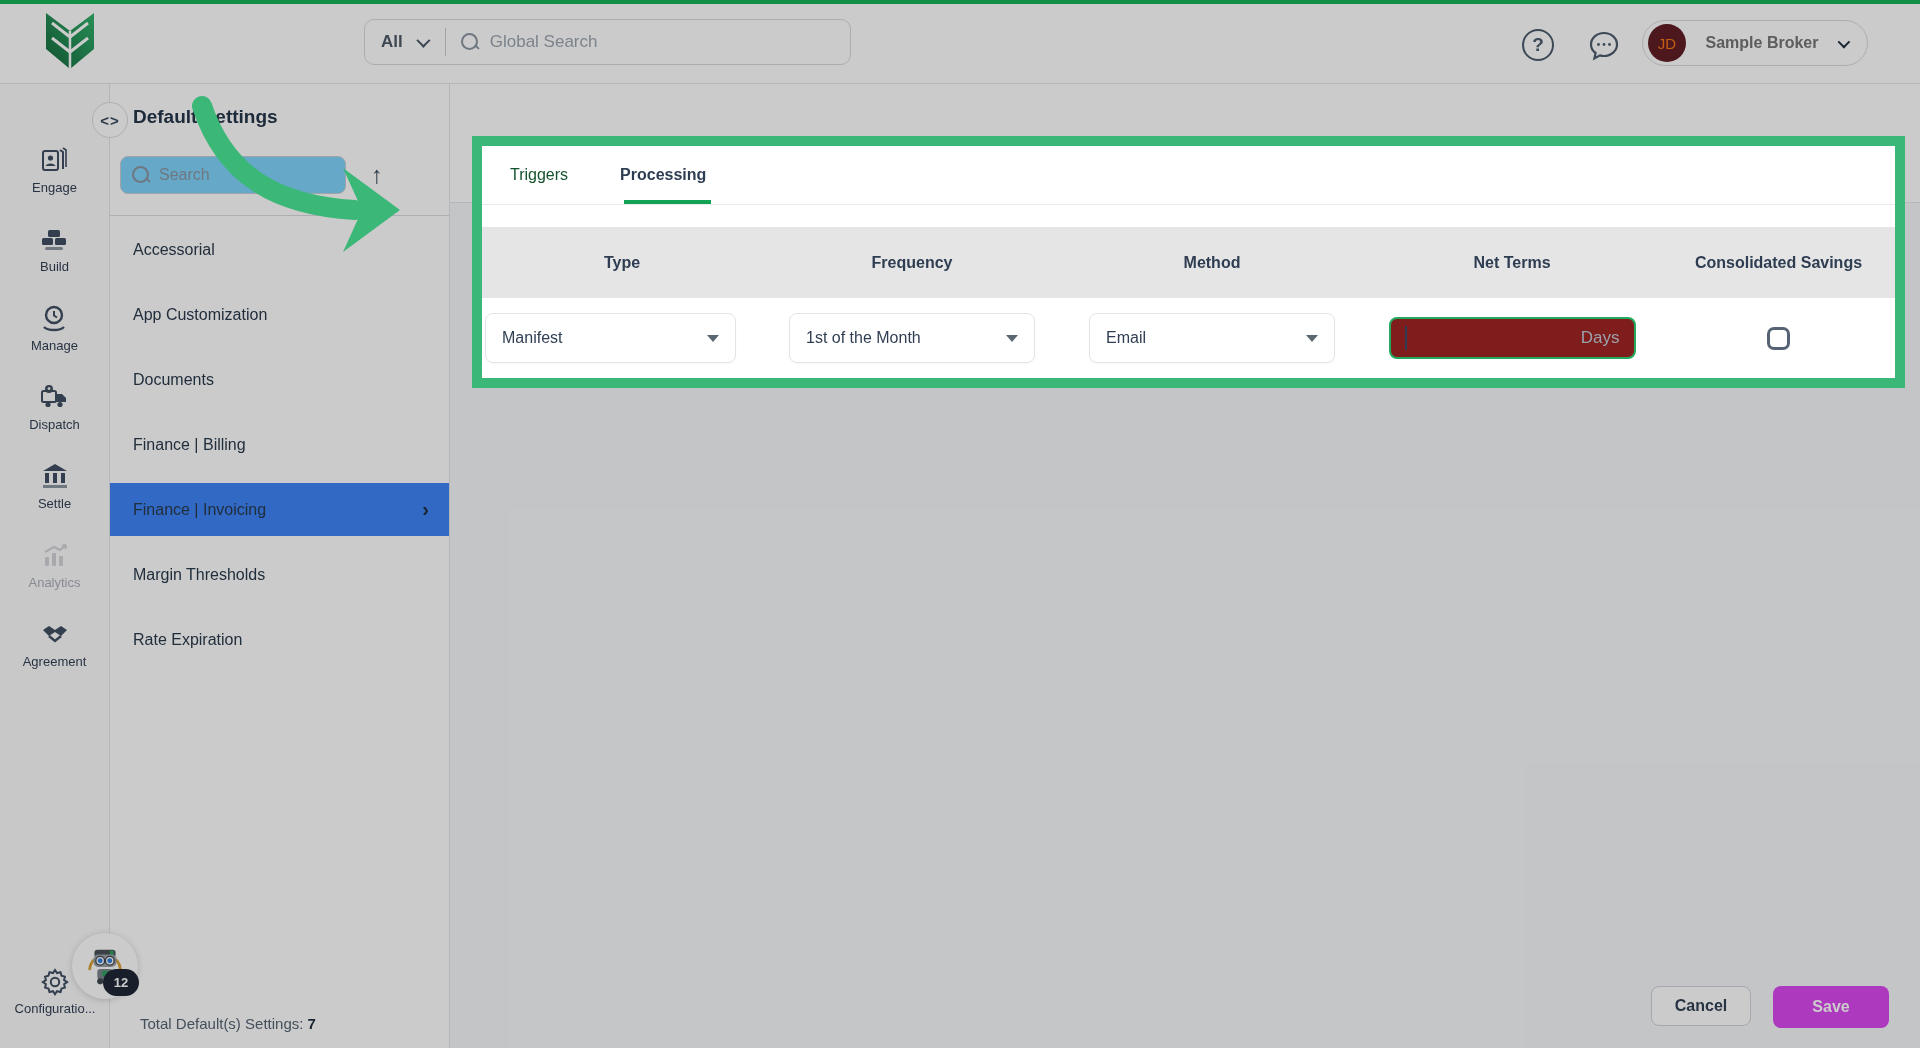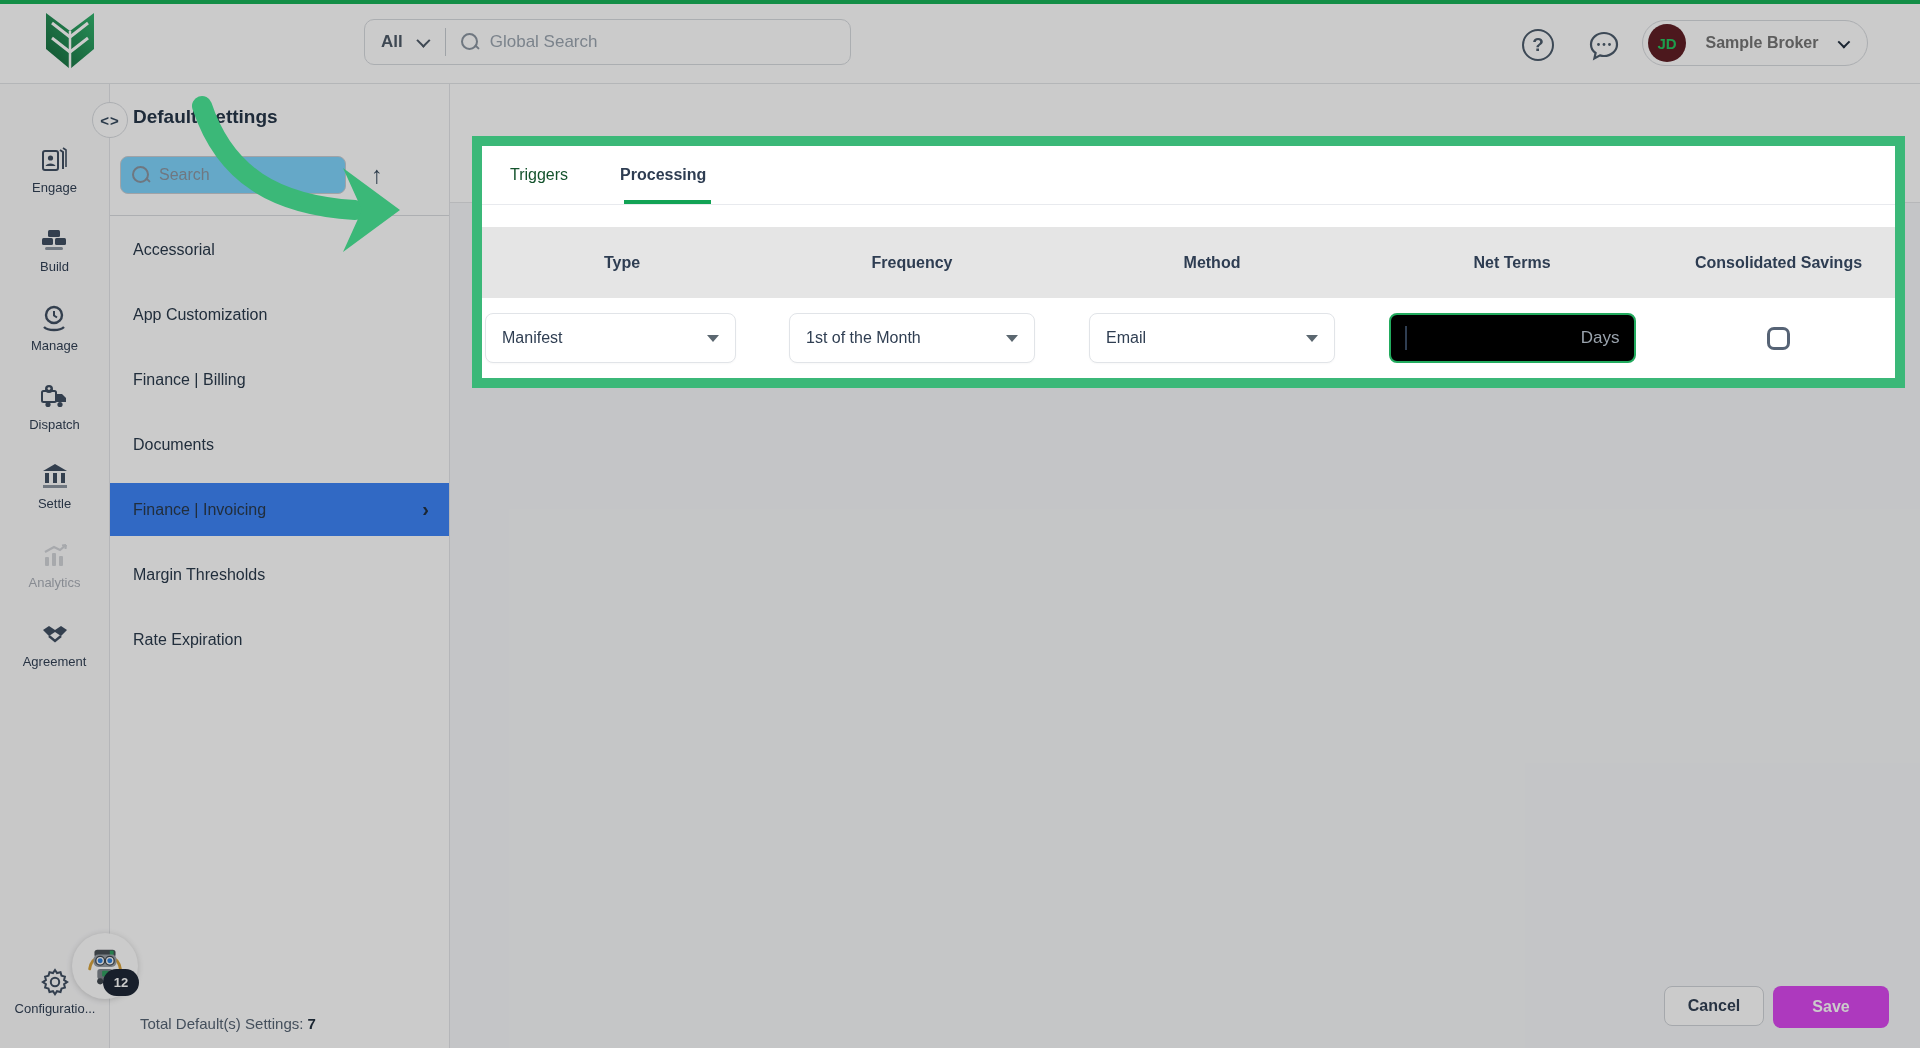--- a/index.html
+++ b/index.html
@@ -16,21 +16,21 @@
   .caret-down { width:10px; height:10px; border-right:2.5px solid #4c5866; border-bottom:2.5px solid #4c5866; transform:rotate(45deg) translateY(-2px); }
   .g-divider { width:1px; height:28px; background:#c7ccd2; margin:0 14px 0 18px; }
   .mag { width:20px; height:20px; position:relative; flex:none; }
   .mag::before { content:""; position:absolute; left:1px; top:1px; width:13px; height:13px; border:2px solid #8a94a0; border-radius:50%; }
   .mag::after { content:""; position:absolute; left:14px; top:14px; width:6px; height:2px; background:#8a94a0; transform:rotate(45deg); border-radius:2px; }
   .g-search input { border:none; outline:none; flex:1; margin-left:10px; font-size:17px; color:#4c5866; background:transparent; font-family:inherit; }
   .g-search input::placeholder { color:#9aa4af; }
   .help-icon { position:absolute; left:1522px; top:25px; width:32px; height:32px; border:2px solid #4a5a6a; border-radius:50%; display:flex; align-items:center; justify-content:center; font-size:19px; font-weight:bold; color:#4a5a6a; cursor:pointer; }
   .chat-icon { position:absolute; left:1587px; top:25px; width:34px; height:34px; cursor:pointer; }
   .profile-pill { position:absolute; left:1642px; top:16px; width:226px; height:46px; border:1px solid #d7dade; border-radius:23px; background:#fff; display:flex; align-items:center; padding:0 14px 0 5px; cursor:pointer; }
-  .avatar { width:38px; height:38px; border-radius:50%; background:#5d1b22; color:#22c55e; font-weight:bold; font-size:15px; display:flex; align-items:center; justify-content:center; flex:none; }
+  .avatar { width:38px; height:38px; border-radius:50%; background:#5d1b22; color:#f97316; font-weight:normal; font-size:15px; display:flex; align-items:center; justify-content:center; flex:none; }
   .profile-name { flex:1; text-align:center; font-size:16px; font-weight:bold; color:#737373; }
   .pill-caret { width:9px; height:9px; border-right:2.5px solid #1f2d3d; border-bottom:2.5px solid #1f2d3d; transform:rotate(45deg) translateY(-2px); margin-right:6px; }
 
   
   .sidebar { position:absolute; left:0; top:84px; width:110px; bottom:0; background:#fbfbfc; border-right:1px solid #e3e5e8; z-index:4; display:flex; flex-direction:column; align-items:center; padding-top:62px; }
   .side-item { display:flex; flex-direction:column; align-items:center; margin-bottom:30px; cursor:pointer; }
   .side-item svg { width:28px; height:28px; }
   .side-label { margin-top:6px; font-size:13px; color:#2f3e52; }
   .side-item.disabled .side-label { color:#a9aeb6; }
   .side-item.disabled svg { opacity:.5; }
@@ -53,21 +53,21 @@
   .p-item { height:53px; margin-bottom:12px; display:flex; align-items:center; padding:0 20px 0 23px; font-size:16px; color:#273749; cursor:pointer; }
   .p-item.selected { background:#3b82f6; }
   .p-item .chev { margin-left:auto; font-size:20px; font-weight:bold; color:#1f2d3d; display:none; }
   .p-item.selected .chev { display:block; }
   .panel-footer { position:absolute; left:30px; bottom:16px; font-size:15px; color:#546272; }
   .panel-footer b { color:#1f2d3d; }
 
   
   .main { position:absolute; left:450px; top:84px; right:0; bottom:0; background:#f7f8fa; z-index:1; }
   .main-toolbar { position:absolute; left:0; right:0; top:0; height:119px; background:#fff; border-bottom:1px solid #e4e6e9; }
-  .footer-actions { position:absolute; right:31px; bottom:20px; display:flex; gap:9px; z-index:4; }
+  .footer-actions { position:absolute; right:31px; bottom:20px; display:flex; gap:22px; z-index:4; }
   .btn-cancel { width:100px; height:40px; border:1px solid #cfd3d8; border-radius:8px; background:#fff; font-size:16px; font-weight:bold; color:#2f3e52; font-family:inherit; cursor:pointer; }
   .btn-save { width:116px; height:42px; border:none; border-radius:8px; background:#d946ef; font-size:16px; font-weight:bold; color:#fff; font-family:inherit; cursor:pointer; }
 
   
   .overlay { position:absolute; inset:0; background:rgba(15,15,15,0.215); z-index:50; pointer-events:none; }
 
   
   .hl-box { position:absolute; left:472px; top:136px; width:1433px; height:252px; background:#fff; border:10px solid #3bb878; z-index:60; }
   .tabs-row { position:relative; height:59px; border-bottom:1px solid #e8eaee; display:flex; align-items:center; }
   .tab { position:relative; height:100%; display:flex; align-items:center; font-size:16px; cursor:pointer; }
@@ -76,21 +76,21 @@
   .tab-underline { position:absolute; left:142px; bottom:0; width:87px; height:4px; background:#12a355; }
   .t-gap { height:22px; background:#fff; }
   .thead { height:71px; background:#e5e5e5; display:grid; grid-template-columns:280px 300px 300px 300px 233px; align-items:center; }
   .th { text-align:center; font-size:16px; font-weight:bold; color:#2e3d52; }
   .tbody { height:80px; background:#fff; display:grid; grid-template-columns:280px 300px 300px 300px 233px; align-items:center; }
   .cell { display:flex; justify-content:center; }
   .cell.first { justify-content:flex-start; padding-left:3px; }
   .select { width:246px; height:50px; border:1px solid #e1e4e8; border-radius:8px; background:#fff; display:flex; align-items:center; padding:0 16px; font-size:16px; color:#2f3e52; cursor:pointer; box-shadow:0 1px 2px rgba(0,0,0,.03); }
   .select.w1 { width:251px; }
   .sel-caret { margin-left:auto; width:0; height:0; border-left:6px solid transparent; border-right:6px solid transparent; border-top:7px solid #5b6770; }
-  .netterms { width:247px; height:50px; border:2px solid #22ab5e; border-radius:8px; background:#000000; display:flex; align-items:center; padding:0 14px; cursor:text; }
+  .netterms { width:247px; height:42px; border:2px solid #22ab5e; border-radius:8px; background:#7f1d1d; display:flex; align-items:center; padding:0 14px; cursor:text; }
   .text-caret { width:2px; height:24px; background:#2f3e52; }
   .nt-suffix { margin-left:auto; font-size:17px; color:#9aa3ad; }
   .checkbox { width:23px; height:23px; border:3px solid #566375; border-radius:7px; background:#fff; cursor:pointer; }
 
   
   .arrow-svg { position:absolute; left:140px; top:70px; width:280px; height:210px; z-index:70; pointer-events:none; }
 </style>
 </head>
 <body>
 
@@ -238,24 +238,24 @@
   <div class="sort-up">↑</div>
   <div class="panel-divider"></div>
   <div class="panel-list">
     <div class="p-item">
         <span>Accessorial</span>
       </div>
     <div class="p-item">
         <span>App Customization</span>
       </div>
     <div class="p-item">
+        <span>Documents</span>
+      </div>
+    <div class="p-item">
         <span>Finance | Billing</span>
-      </div>
-    <div class="p-item">
-        <span>Documents</span>
       </div>
     <div class="p-item selected">
         <span>Finance | Invoicing</span>
         <span class="chev">›</span>
       </div>
     <div class="p-item">
         <span>Margin Thresholds</span>
       </div>
     <div class="p-item">
         <span>Rate Expiration</span>

